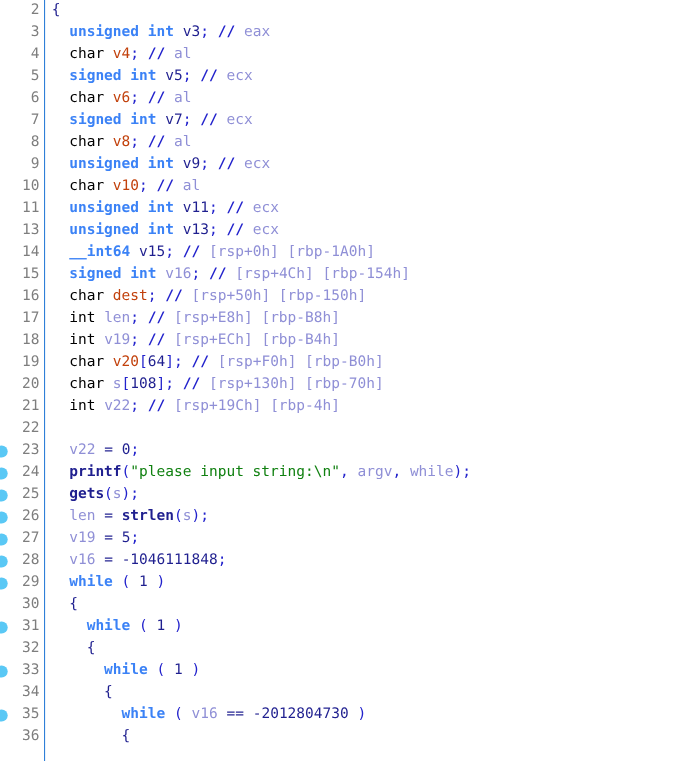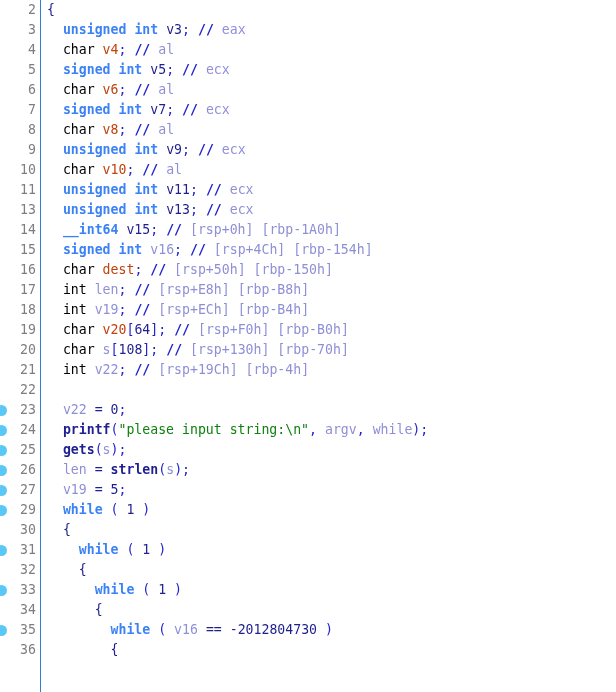--- a/index.html
+++ b/index.html
@@ -81,20 +81,21 @@
       <div class="row"><span class="lineno">18</span><span class="code">  <span class="typ">int</span> <span class="lvar">v19</span><span class="punc">;</span> <span class="cmt">//</span><span class="reg"> [rsp+ECh] [rbp-B4h]</span></span></div>
       <div class="row"><span class="lineno">19</span><span class="code">  <span class="typ">char</span> <span class="dimvar">v20</span><span class="punc">[</span><span class="num">64</span><span class="punc">]</span><span class="punc">;</span> <span class="cmt">//</span><span class="reg"> [rsp+F0h] [rbp-B0h]</span></span></div>
       <div class="row"><span class="lineno">20</span><span class="code">  <span class="typ">char</span> <span class="lvar">s</span><span class="punc">[</span><span class="num">108</span><span class="punc">]</span><span class="punc">;</span> <span class="cmt">//</span><span class="reg"> [rsp+130h] [rbp-70h]</span></span></div>
       <div class="row"><span class="lineno">21</span><span class="code">  <span class="typ">int</span> <span class="lvar">v22</span><span class="punc">;</span> <span class="cmt">//</span><span class="reg"> [rsp+19Ch] [rbp-4h]</span></span></div>
       <div class="row"><span class="lineno">22</span><span class="code"></span></div>
       <div class="row"><span class="bp"></span><span class="lineno">23</span><span class="code">  <span class="lvar">v22</span> <span class="op">=</span> <span class="num">0</span><span class="punc">;</span></span></div>
       <div class="row"><span class="bp"></span><span class="lineno">24</span><span class="code">  <span class="fn">printf</span><span class="punc">(</span><span class="str">"please input string:\n"</span><span class="punc">,</span> <span class="lvar">argv</span><span class="punc">,</span> <span class="lvar">while</span><span class="punc">)</span><span class="punc">;</span></span></div>
       <div class="row"><span class="bp"></span><span class="lineno">25</span><span class="code">  <span class="fn">gets</span><span class="punc">(</span><span class="lvar">s</span><span class="punc">)</span><span class="punc">;</span></span></div>
       <div class="row"><span class="bp"></span><span class="lineno">26</span><span class="code">  <span class="lvar">len</span> <span class="op">=</span> <span class="fn">strlen</span><span class="punc">(</span><span class="lvar">s</span><span class="punc">)</span><span class="punc">;</span></span></div>
       <div class="row"><span class="bp"></span><span class="lineno">27</span><span class="code">  <span class="lvar">v19</span> <span class="op">=</span> <span class="num">5</span><span class="punc">;</span></span></div>
+      <div class="row"><span class="bp"></span><span class="lineno">28</span><span class="code">  <span class="lvar">v16</span> <span class="op">=</span> <span class="num">-1046111848</span><span class="punc">;</span></span></div>
       <div class="row"><span class="bp"></span><span class="lineno">29</span><span class="code">  <span class="kw">while</span> <span class="punc">(</span> <span class="num">1</span> <span class="punc">)</span></span></div>
       <div class="row"><span class="lineno">30</span><span class="code">  <span class="brace">{</span></span></div>
       <div class="row"><span class="bp"></span><span class="lineno">31</span><span class="code">    <span class="kw">while</span> <span class="punc">(</span> <span class="num">1</span> <span class="punc">)</span></span></div>
       <div class="row"><span class="lineno">32</span><span class="code">    <span class="brace">{</span></span></div>
       <div class="row"><span class="bp"></span><span class="lineno">33</span><span class="code">      <span class="kw">while</span> <span class="punc">(</span> <span class="num">1</span> <span class="punc">)</span></span></div>
       <div class="row"><span class="lineno">34</span><span class="code">      <span class="brace">{</span></span></div>
       <div class="row"><span class="bp"></span><span class="lineno">35</span><span class="code">        <span class="kw">while</span> <span class="punc">(</span> <span class="lvar">v16</span> <span class="op">==</span> <span class="num">-2012804730</span> <span class="punc">)</span></span></div>
       <div class="row"><span class="lineno">36</span><span class="code">        <span class="brace">{</span></span></div>
     </div>
 </div>

